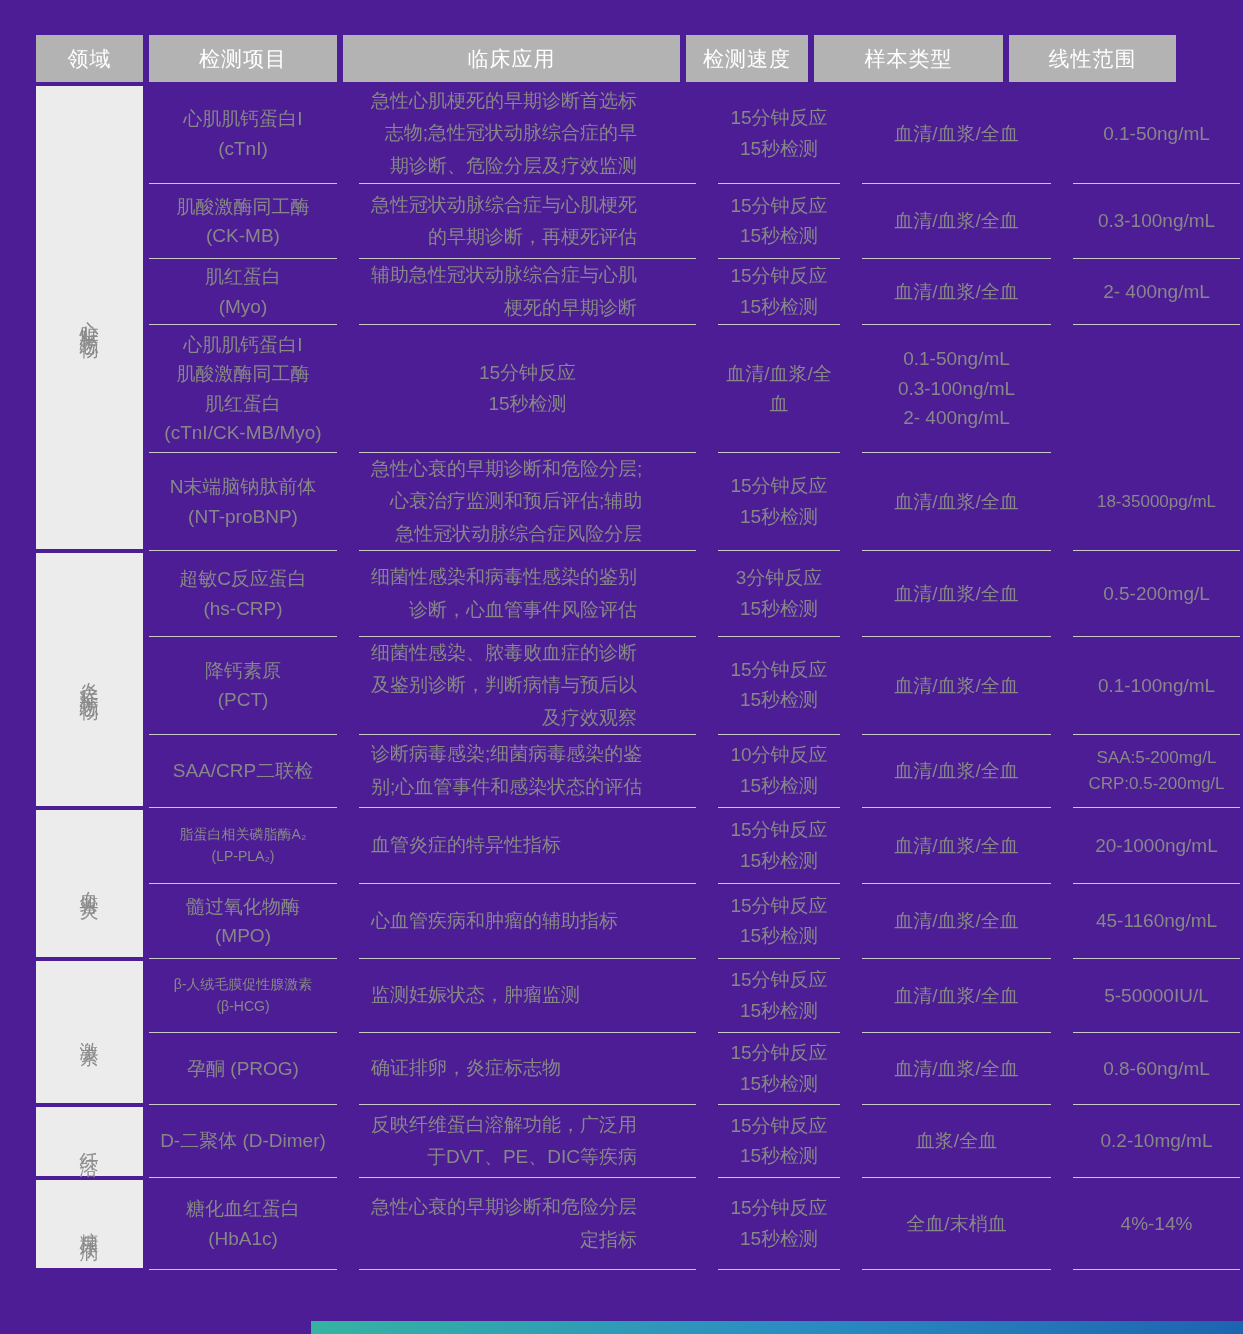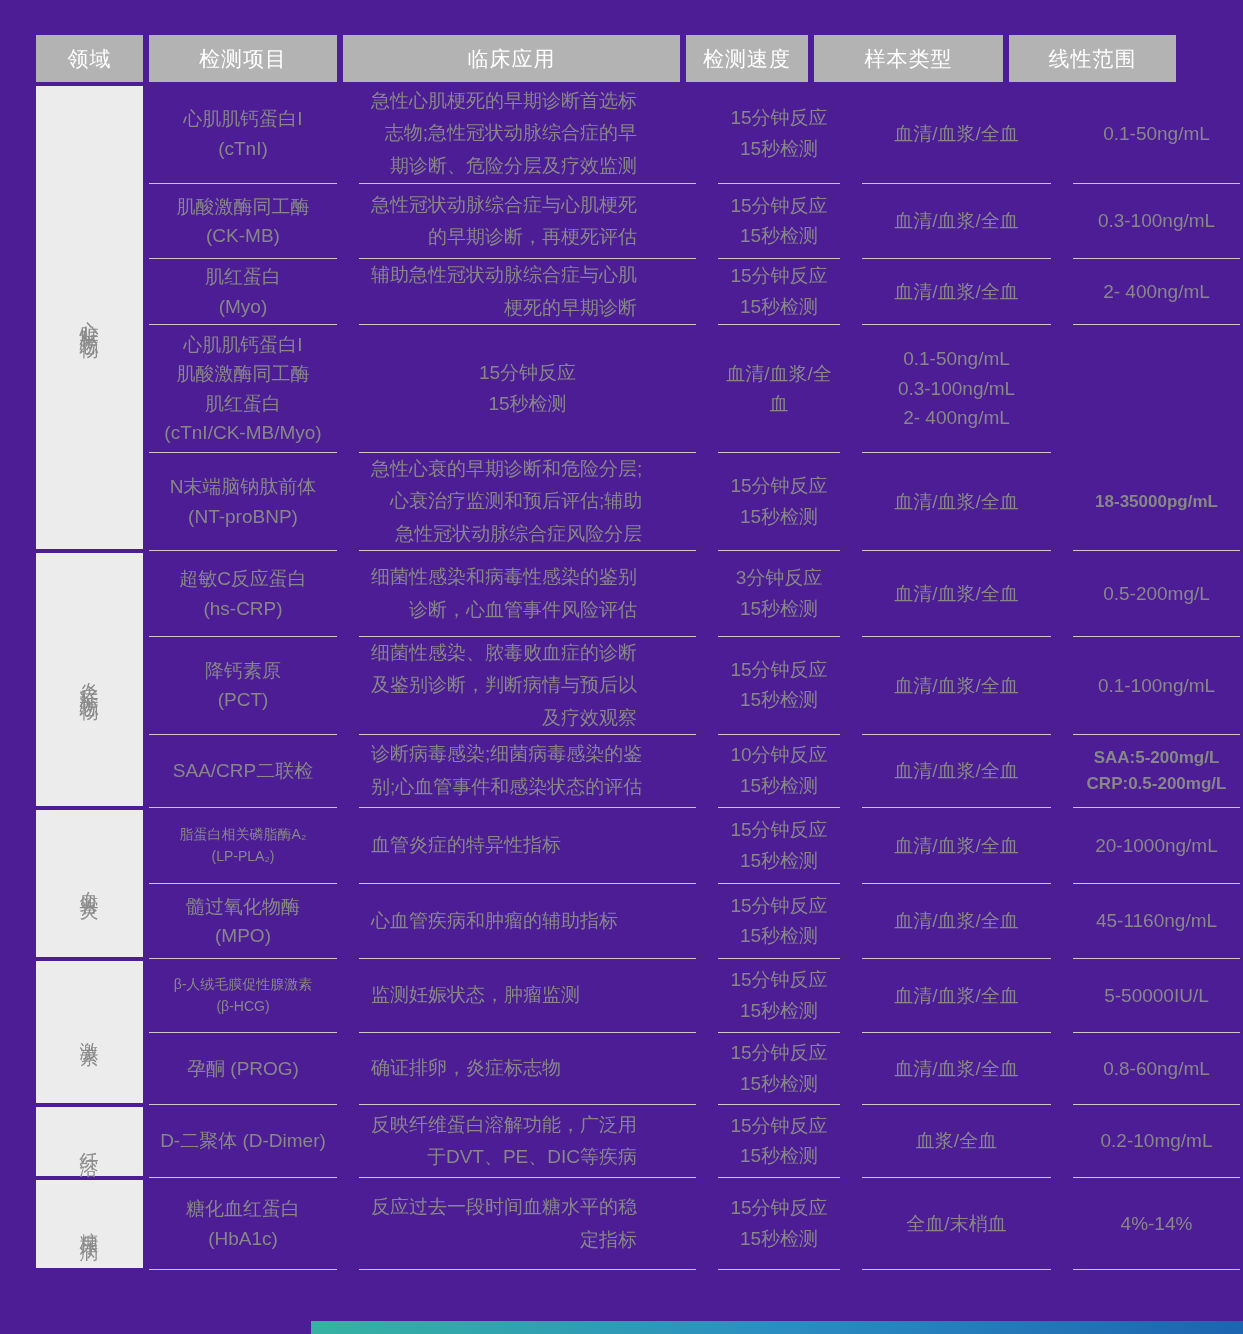--- a/index.html
+++ b/index.html
@@ -18,21 +18,21 @@
   .gtext { writing-mode:vertical-rl; text-orientation:upright; color:#8b8b8b; font-size:19px; letter-spacing:5px; line-height:1; }
 
   .grows { flex:1; }
   .row { display:grid; grid-template-columns:188px 337px 122px 189px 167px; column-gap:22px; }
 
   .cell { border-bottom:1px solid #c9c9c9; color:#878787; font-size:19px;
           display:flex; align-items:center; justify-content:center;
           text-align:center; white-space:pre-line; line-height:1.55; }
   .c-clin { justify-content:flex-start; text-align:right; padding-left:12px; padding-right:6px; line-height:1.7; }
   .c-speed { line-height:1.6; }
-  .small { font-size:17px; line-height:1.5;font-weight:bold; }
+  .small { font-size:17px; line-height:1.5; }
   .tight { font-size:14px; }
 
   .accent-bar { position:absolute; left:311px; right:0; bottom:0; height:13px;
                 background:linear-gradient(90deg,#35b3a2 0%,#2b8ec2 50%,#1d64b0 100%); }
 </style>
 </head>
 <body>
 
 <div class="page">
   <div class="tbl">
@@ -228,21 +228,21 @@
     <div class="grp">
       <div class="glabel">
         <div class="glabel-bg">
             <div class="gtext">糖尿病</div>
           </div>
       </div>
       <div class="grows">
         <div class="row" style="height:92px">
           <div class="cell">糖化血红蛋白
 (HbA1c)</div>
-          <div class="cell c-clin">反应过去一段时间血糖水平的稳
+          <div class="cell c-clin">急性心衰的早期诊断和危险分层
 定指标</div>
           <div class="cell c-speed">15分钟反应
 15秒检测</div>
           <div class="cell">全血/末梢血</div>
           <div class="cell">4%-14%</div>
         </div>
       </div>
     </div>
 
   </div>

